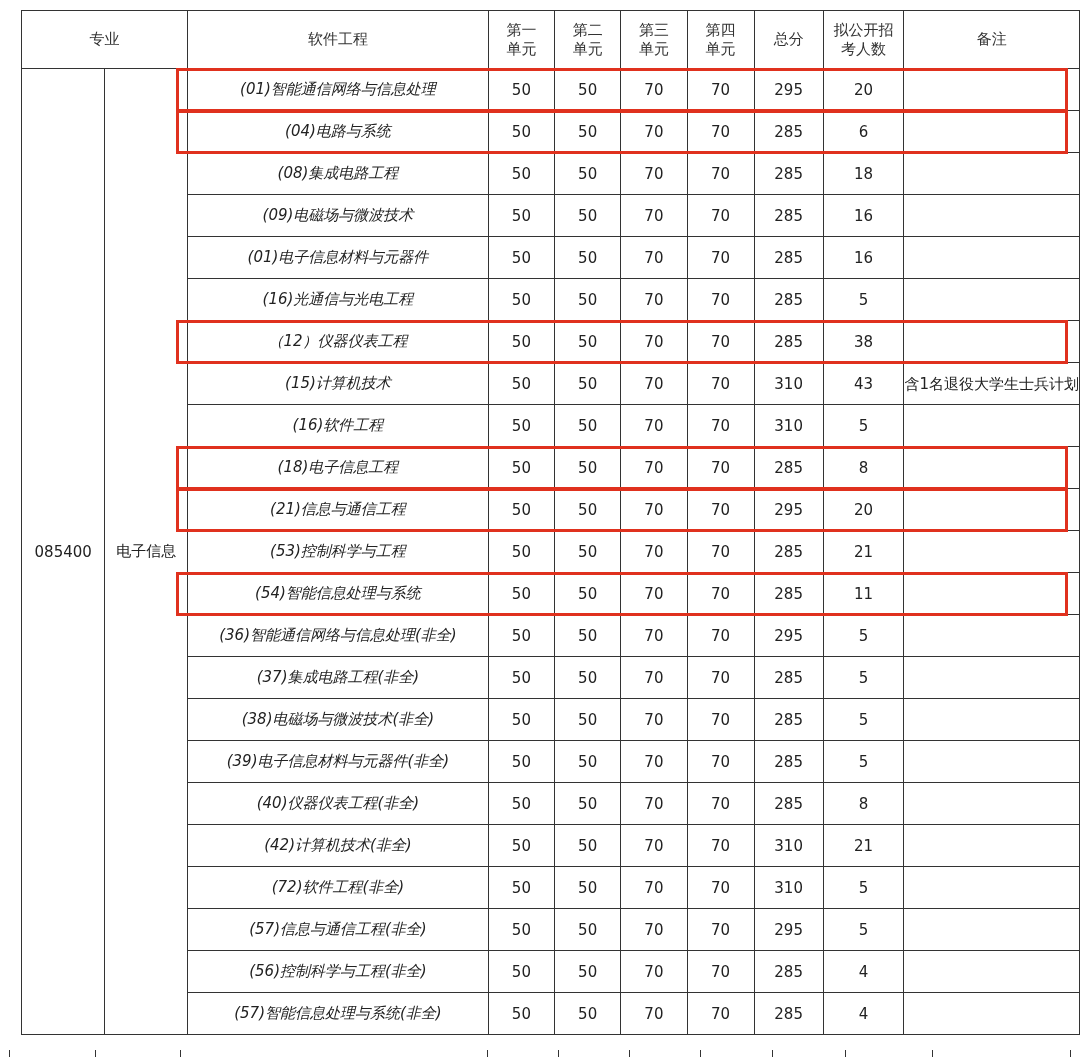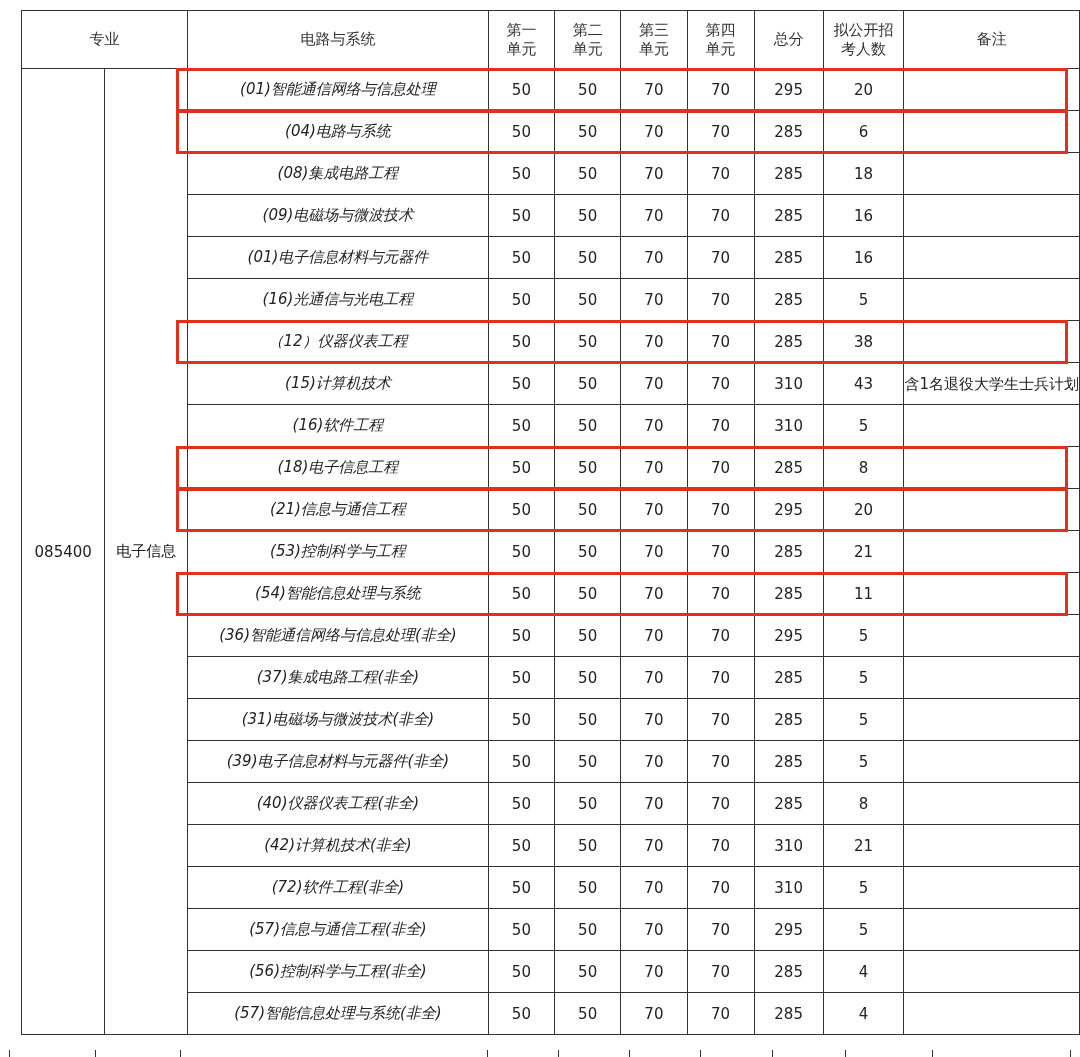--- a/index.html
+++ b/index.html
@@ -29,21 +29,21 @@
       <col style="width:71px">
       <col style="width:71px">
       <col style="width:72px">
     <col style="width:73px">
       <col style="width:87px">
       <col style="width:138px">
   </colgroup>
   <thead>
     <tr>
       <th colspan="2">专业</th>
-      <th>电路与系统</th>
+      <th>软件工程</th>
       <th style="white-space:pre-line">第一
 单元</th>
       <th style="white-space:pre-line">第二
 单元</th>
       <th style="white-space:pre-line">第三
 单元</th>
       <th style="white-space:pre-line">第四
 单元</th>
       <th>总分</th>
       <th style="white-space:pre-line">拟公开招
@@ -198,21 +198,21 @@
         <td class="dir">(37)集成电路工程(非全)</td>
         <td>50</td>
         <td>50</td>
         <td>70</td>
         <td>70</td>
         <td>285</td>
         <td>5</td>
         <td class="note"></td>
       </tr>
       <tr>
-        <td class="dir">(31)电磁场与微波技术(非全)</td>
+        <td class="dir">(38)电磁场与微波技术(非全)</td>
         <td>50</td>
         <td>50</td>
         <td>70</td>
         <td>70</td>
         <td>285</td>
         <td>5</td>
         <td class="note"></td>
       </tr>
       <tr>
         <td class="dir">(39)电子信息材料与元器件(非全)</td>

